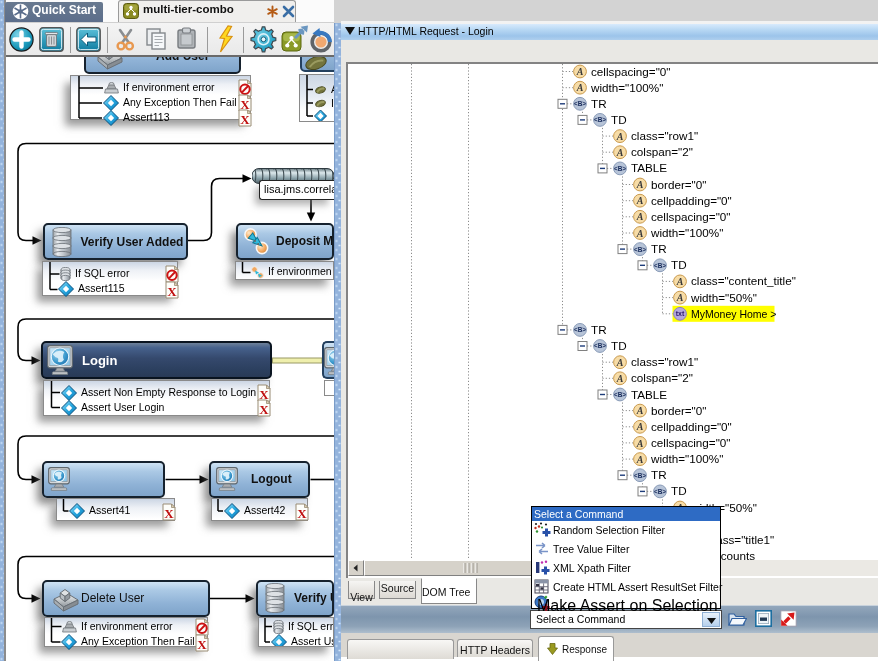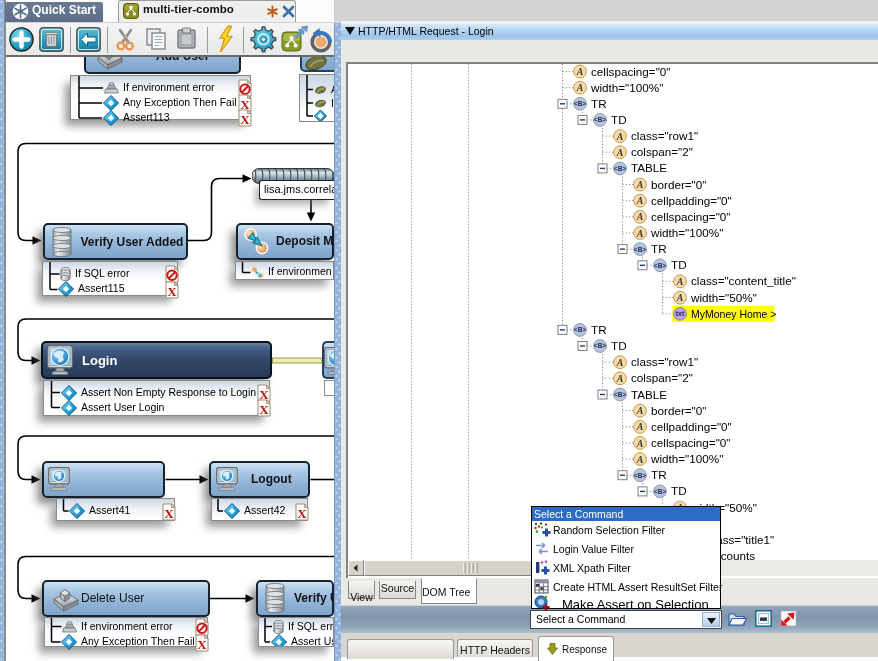--- a/index.html
+++ b/index.html
@@ -902,21 +902,21 @@
         <circle cx="3" cy="9.5" r="1.2"></circle>
         <circle cx="8" cy="5.5" r="1.1"></circle>
       </g>
       <path d="M 8.5 9 H 11 V 6.5 H 14 V 9 H 16.5 V 12 H 14 V 14.5 H 11 V 12 H 8.5 Z" fill="#2850a8"></path>
     </svg>
     <div style="position:absolute;left:21px;top:16.5px;font-size:10.5px;color:#000;white-space:nowrap">Random Selection Filter</div>
     <svg width="17" height="17" viewBox="0 0 17 17" style="position:absolute;left:2px;top:33.799999999999955px">
       <path d="M 2 4.5 H 11 M 11 4.5 L 8 2 M 11 4.5 L 8 7" stroke="#7a94c8" stroke-width="1.6" fill="none"></path>
       <path d="M 14 10.5 H 5 M 5 10.5 L 8 8 M 5 10.5 L 8 13" stroke="#7a94c8" stroke-width="1.6" fill="none"></path>
     </svg>
-    <div style="position:absolute;left:21px;top:35.799999999999955px;font-size:10.5px;color:#000;white-space:nowrap">Login Value Filter</div>
+    <div style="position:absolute;left:21px;top:35.799999999999955px;font-size:10.5px;color:#000;white-space:nowrap">Tree Value Filter</div>
     <svg width="17" height="17" viewBox="0 0 17 17" style="position:absolute;left:2px;top:53.0px">
       <rect x="2" y="2" width="3.4" height="11" fill="#283878"></rect>
       <path d="M 7.5 9 H 10 V 6.5 H 13 V 9 H 15.5 V 12 H 13 V 14.5 H 10 V 12 H 7.5 Z" fill="#2850a8"></path>
       <g fill="#c030b0">
         <circle cx="8" cy="2.5" r="1.2"></circle>
         <circle cx="12" cy="1.8" r="1.2"></circle>
       </g>
     </svg>
     <div style="position:absolute;left:21px;top:55.0px;font-size:10.5px;color:#000;white-space:nowrap">XML Xpath Filter</div>
     <svg width="17" height="17" viewBox="0 0 17 17" style="position:absolute;left:2px;top:71.89999999999998px">
@@ -926,13 +926,13 @@
       <rect x="2" y="5" width="3" height="2.4" fill="#334"></rect>
       <rect x="6.4" y="8.3" width="3" height="2.4" fill="#334"></rect>
     </svg>
     <div style="position:absolute;left:21px;top:73.89999999999998px;font-size:10.5px;color:#000;white-space:nowrap">Create HTML Assert ResultSet Filter</div>
     <svg width="17" height="17" viewBox="0 0 17 17" style="position:absolute;left:2px;top:87.70000000000005px">
       <circle cx="7" cy="7" r="6" fill="#3a78c8" stroke="#18407c" stroke-width="1"></circle>
       <circle cx="7" cy="7" r="3" fill="#b8d4f0"></circle>
       <path d="M 10 2.5 L 12 0.5 L 13.5 2 L 11.5 4 Z" fill="#30a030"></path>
       <path d="M 8.5 11 H 10.8 V 8.7 H 13.3 V 11 H 15.6 V 13.6 H 13.3 V 16 H 10.8 V 13.6 H 8.5 Z" fill="#8c1020"></path>
     </svg>
-    <div style="position:absolute;left:30px;top:89.70000000000005px;font-size:13px;color:#000;white-space:nowrap">Make Assert on Selection</div>
+    <div style="position:absolute;left:5px;top:89.70000000000005px;font-size:16px;color:#000;white-space:nowrap">Make Assert on Selection</div>
   </div>
 </body></html>

